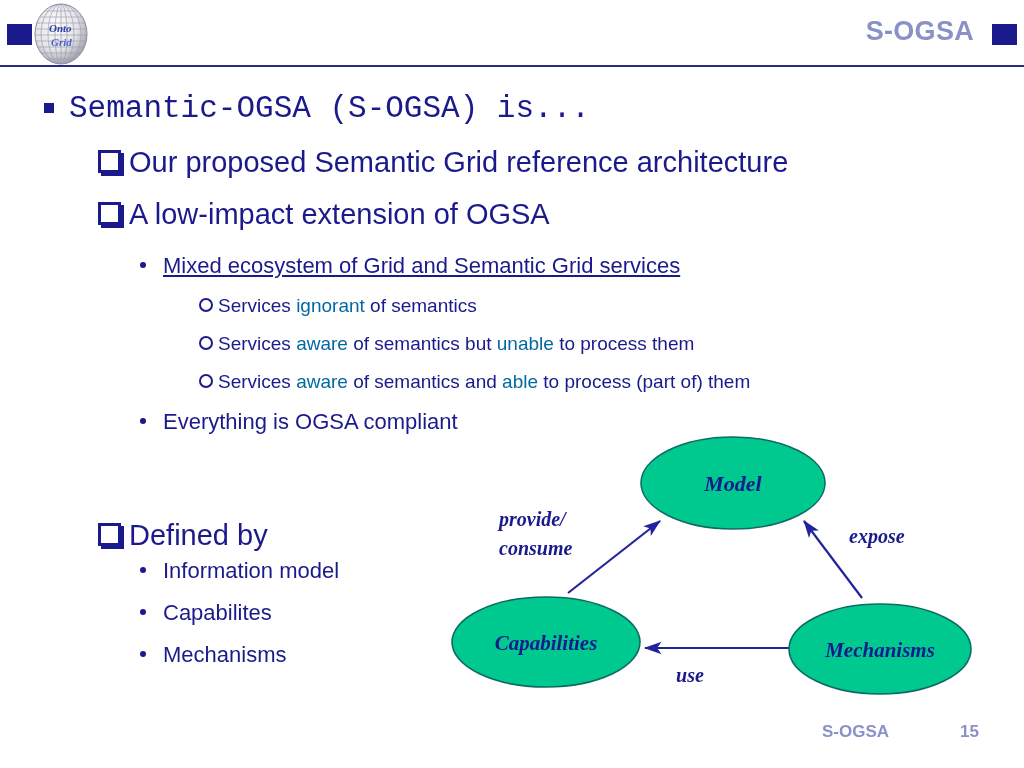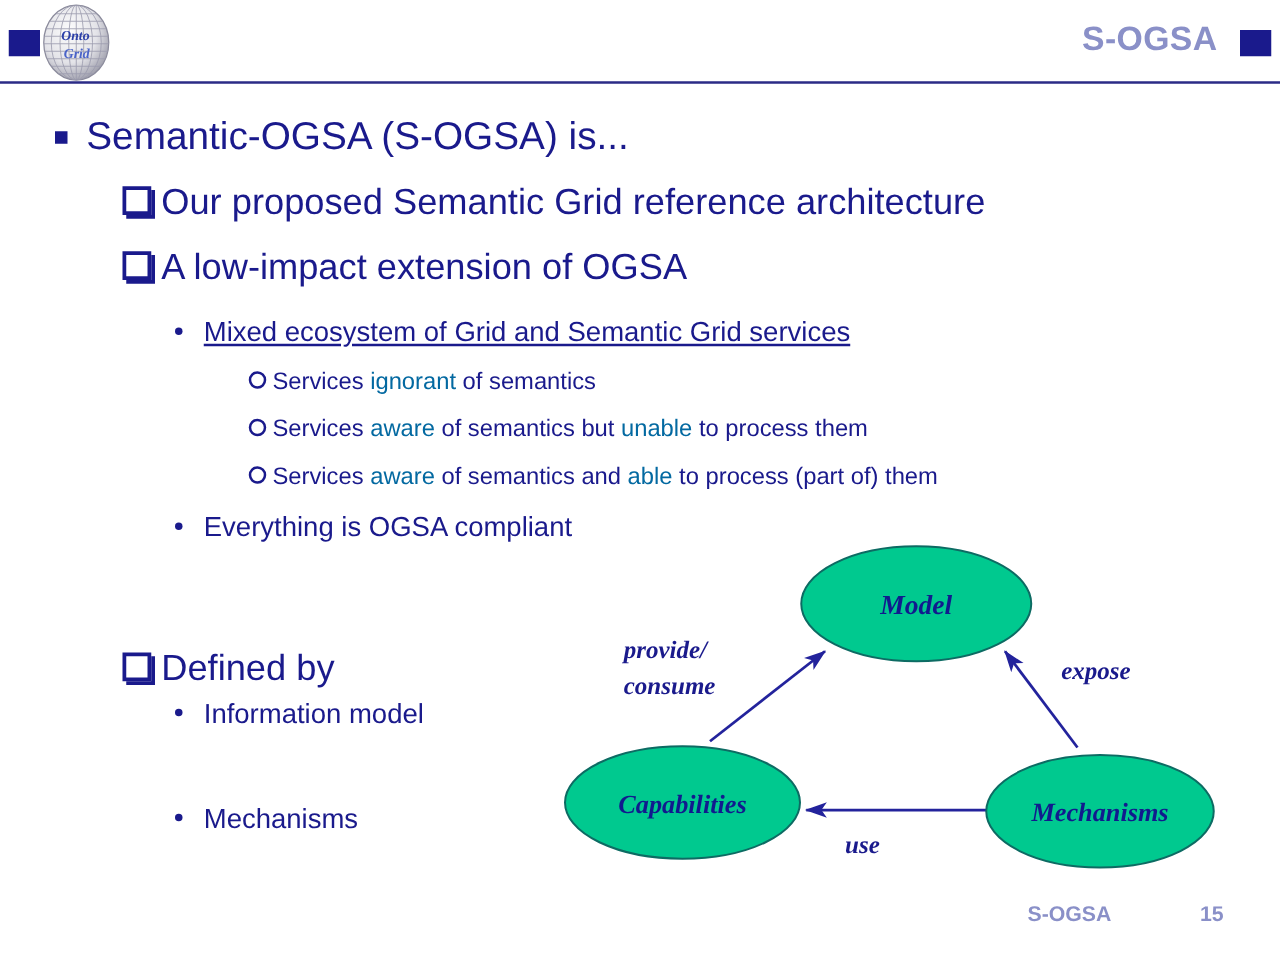--- a/index.html
+++ b/index.html
@@ -199,21 +199,21 @@
         <text x="23" y="43" font-family="Liberation Serif, serif" font-size="11" font-weight="bold" font-style="italic" fill="#4a63c8">Grid</text>
       </svg>
     </div>
 
     <div id="header-title">S-OGSA</div>
     <div id="header-rule"></div>
   </div>
 
   <div id="content">
 
-    <div class="row lvl1" style="left:44px; top:24px;">
+    <div class="row lvl1" style="left:44px; top:24px;font-family:Liberation Mono, monospace;">
       <span class="bullet bul-sq"></span><span>Semantic-OGSA (S-OGSA) is...</span>
     </div>
 
     <div class="row lvl2" style="left:98px; top:79px;">
       <span class="bullet bul-hollow"></span><span>Our proposed Semantic Grid reference architecture</span>
     </div>
 
     <div class="row lvl2" style="left:98px; top:131px;">
       <span class="bullet bul-hollow"></span><span>A low-impact extension of OGSA</span>
     </div>
@@ -239,20 +239,23 @@
     </div>
 
     <div class="row lvl2" style="left:98px; top:437px;margin-top:15px;">
       <span class="bullet bul-hollow"></span><span>Defined by</span>
     </div>
 
     <div class="row lvl3" style="left:140px; top:491px;">
       <span class="bullet bul-dot"></span><span>Information model</span>
     </div>
 
+    <div class="row lvl3" style="left:140px; top:533px;">
+      <span class="bullet bul-dot"></span><span>Capabilites</span>
+    </div>
 
     <div class="row lvl3" style="left:140px; top:575px;">
       <span class="bullet bul-dot"></span><span>Mechanisms</span>
     </div>
   </div>
 
   <div id="diagram">
     <svg width="584" height="290" viewBox="0 0 584 290">
       <defs>
         <marker id="arrowhead" markerWidth="9" markerHeight="9" refX="7.5" refY="3.2" orient="auto" markerUnits="strokeWidth">

